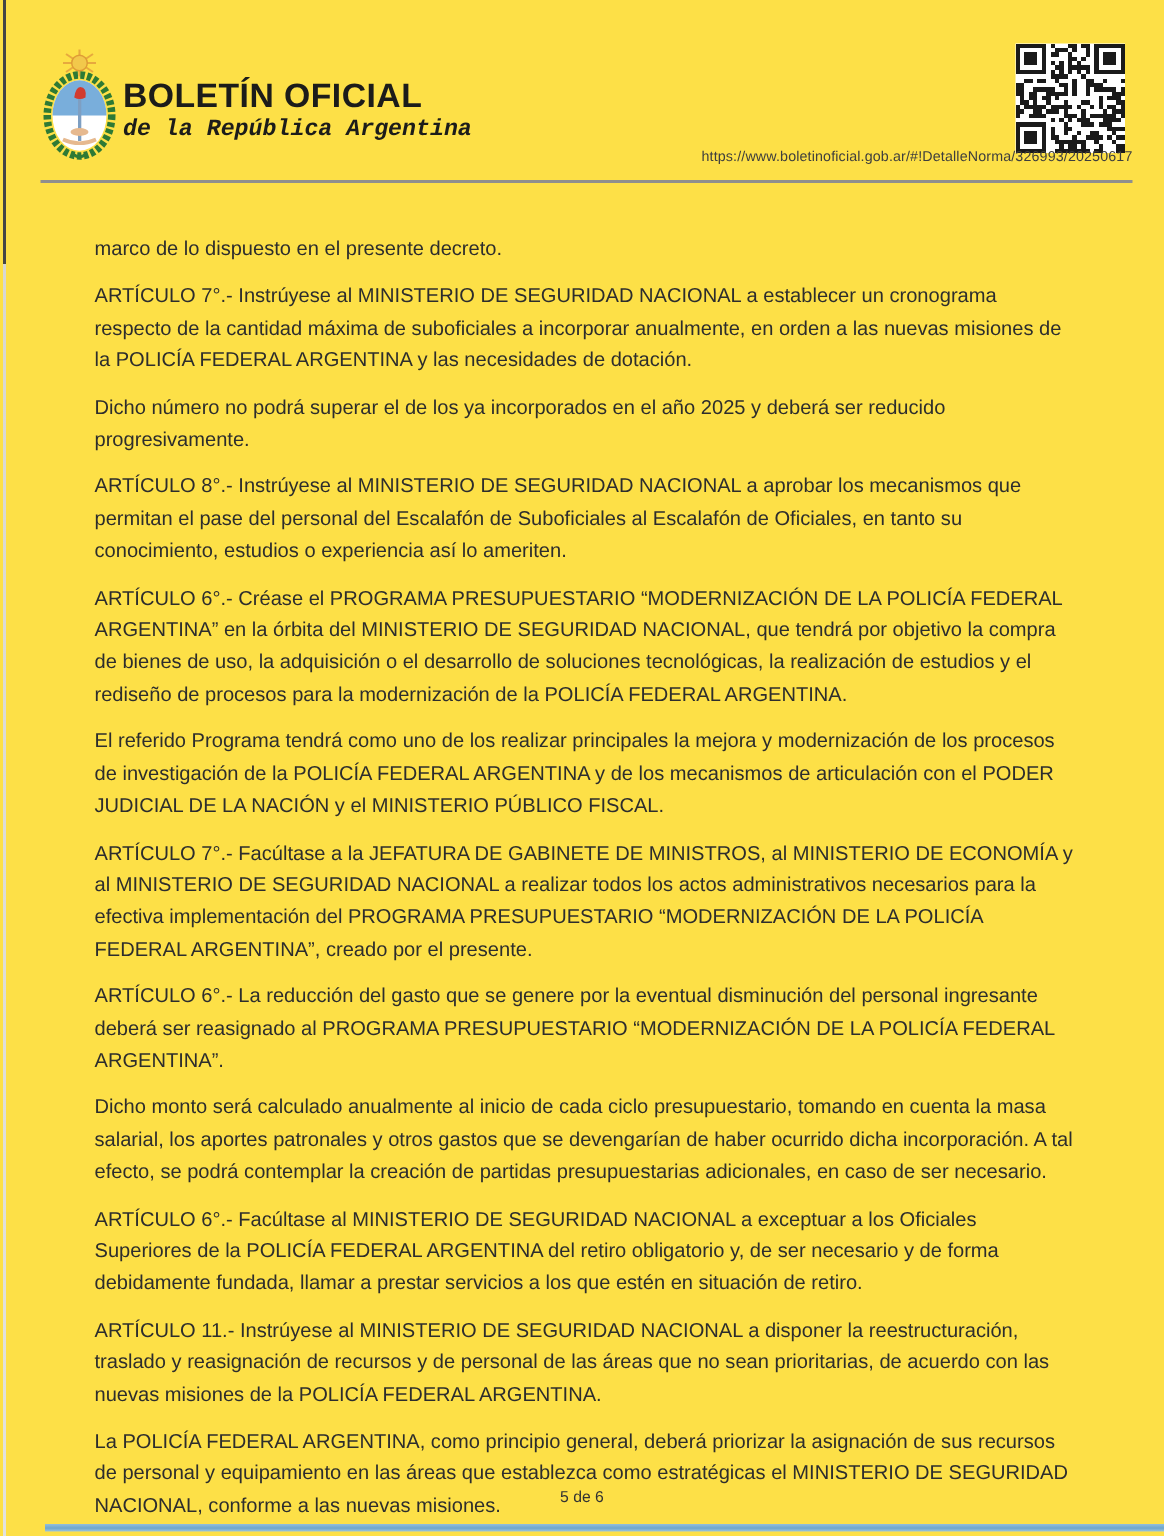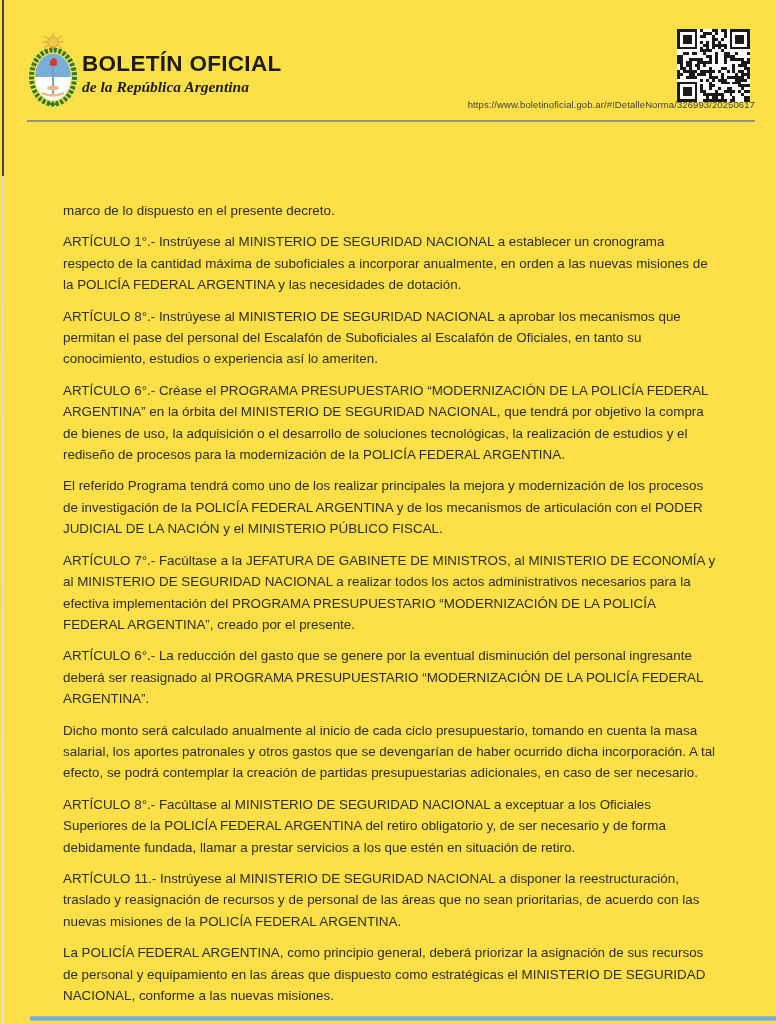--- a/index.html
+++ b/index.html
@@ -20,21 +20,21 @@
   }
   
   .header { position:absolute; top:0; left:0; right:0; height:124px; }
   .logo { position:absolute; left:27px; top:32px; }
   .brand { position:absolute; left:82px; top:52px; line-height:1.1; }
   .brand-title {
     font-size:22.5px; font-weight:bold; letter-spacing:0.3px;
     color:#1c1c1a; white-space:nowrap;
   }
   .brand-subtitle {
-    font-family:Liberation Serif, serif;
+    font-family:Liberation Mono, monospace;
     font-style:italic; font-weight:bold;
     font-size:15.5px; color:#1c1c1a; margin-top:1px; white-space:nowrap;
   }
   .qr {
     position:absolute; top:29px; left:677px; width:73px; height:73px;
     background:#ffffff;
   }
   .qr svg { display:block; }
   .url-line {
     position:absolute; top:99px; right:21px;
@@ -42,21 +42,20 @@
   }
   .divider {
     position:absolute; top:120px; left:27px; width:728px; height:0;
     border-top:2px solid #8f8f8d;
   }
   
   .content {
     position:absolute; top:155px; left:63px; width:656px;
     font-size:13.4px; line-height:21.4px; color:#2d2d2d;
     text-align:left;
-    margin-top:45px;
   }
   .content p { margin:0 0 10px 0; }
   
   .footer {
     position:absolute; top:992px; left:0; width:100%;
     text-align:center; font-size:10.5px; color:#333;
   }
   .bottom-bar {
     position:absolute; left:30px; right:0; bottom:3px; height:5px;
     background:linear-gradient(to bottom, #92bfdc 0%, #6fa6cb 55%, #9cc6de 100%);
@@ -429,28 +428,30 @@
         </svg>
       </div>
 
     <div class="url-line">https://www.boletinoficial.gob.ar/#!DetalleNorma/326993/20250617</div>
 
     <div class="divider"></div>
   </div>
 
   <div class="content">
     <p>marco de lo dispuesto en el presente decreto.</p>
-    <p>ARTÍCULO 1°.- Instrúyese al MINISTERIO DE SEGURIDAD NACIONAL a establecer un cronograma respecto de la cantidad máxima de suboficiales a incorporar anualmente, en orden a las nuevas misiones de la POLICÍA FEDERAL ARGENTINA y las necesidades de dotación.</p>
+    <p>ARTÍCULO 7°.- Instrúyese al MINISTERIO DE SEGURIDAD NACIONAL a establecer un cronograma respecto de la cantidad máxima de suboficiales a incorporar anualmente, en orden a las nuevas misiones de la POLICÍA FEDERAL ARGENTINA y las necesidades de dotación.</p>
+    <p>Dicho número no podrá superar el de los ya incorporados en el año 2025 y deberá ser reducido progresivamente.</p>
     <p>ARTÍCULO 8°.- Instrúyese al MINISTERIO DE SEGURIDAD NACIONAL a aprobar los mecanismos que permitan el pase del personal del Escalafón de Suboficiales al Escalafón de Oficiales, en tanto su conocimiento, estudios o experiencia así lo ameriten.</p>
     <p>ARTÍCULO 6°.- Créase el PROGRAMA PRESUPUESTARIO “MODERNIZACIÓN DE LA POLICÍA FEDERAL ARGENTINA” en la órbita del MINISTERIO DE SEGURIDAD NACIONAL, que tendrá por objetivo la compra de bienes de uso, la adquisición o el desarrollo de soluciones tecnológicas, la realización de estudios y el rediseño de procesos para la modernización de la POLICÍA FEDERAL ARGENTINA.</p>
     <p>El referido Programa tendrá como uno de los realizar principales la mejora y modernización de los procesos de investigación de la POLICÍA FEDERAL ARGENTINA y de los mecanismos de articulación con el PODER JUDICIAL DE LA NACIÓN y el MINISTERIO PÚBLICO FISCAL.</p>
     <p>ARTÍCULO 7°.- Facúltase a la JEFATURA DE GABINETE DE MINISTROS, al MINISTERIO DE ECONOMÍA y al MINISTERIO DE SEGURIDAD NACIONAL a realizar todos los actos administrativos necesarios para la efectiva implementación del PROGRAMA PRESUPUESTARIO “MODERNIZACIÓN DE LA POLICÍA FEDERAL ARGENTINA”, creado por el presente.</p>
     <p>ARTÍCULO 6°.- La reducción del gasto que se genere por la eventual disminución del personal ingresante deberá ser reasignado al PROGRAMA PRESUPUESTARIO “MODERNIZACIÓN DE LA POLICÍA FEDERAL ARGENTINA”.</p>
     <p>Dicho monto será calculado anualmente al inicio de cada ciclo presupuestario, tomando en cuenta la masa salarial, los aportes patronales y otros gastos que se devengarían de haber ocurrido dicha incorporación. A tal efecto, se podrá contemplar la creación de partidas presupuestarias adicionales, en caso de ser necesario.</p>
-    <p>ARTÍCULO 8°.- Facúltase al MINISTERIO DE SEGURIDAD NACIONAL a exceptuar a los Oficiales Superiores de la POLICÍA FEDERAL ARGENTINA del retiro obligatorio y, de ser necesario y de forma debidamente fundada, llamar a prestar servicios a los que estén en situación de retiro.</p>
+    <p>ARTÍCULO 6°.- Facúltase al MINISTERIO DE SEGURIDAD NACIONAL a exceptuar a los Oficiales Superiores de la POLICÍA FEDERAL ARGENTINA del retiro obligatorio y, de ser necesario y de forma debidamente fundada, llamar a prestar servicios a los que estén en situación de retiro.</p>
     <p>ARTÍCULO 11.- Instrúyese al MINISTERIO DE SEGURIDAD NACIONAL a disponer la reestructuración, traslado y reasignación de recursos y de personal de las áreas que no sean prioritarias, de acuerdo con las nuevas misiones de la POLICÍA FEDERAL ARGENTINA.</p>
-    <p>La POLICÍA FEDERAL ARGENTINA, como principio general, deberá priorizar la asignación de sus recursos de personal y equipamiento en las áreas que dispuesto como estratégicas el MINISTERIO DE SEGURIDAD NACIONAL, conforme a las nuevas misiones.</p>
+    <p>La POLICÍA FEDERAL ARGENTINA, como principio general, deberá priorizar la asignación de sus recursos de personal y equipamiento en las áreas que establezca como estratégicas el MINISTERIO DE SEGURIDAD NACIONAL, conforme a las nuevas misiones.</p>
   </div>
 
+  <div class="footer">5 de 6</div>
 
   <div class="bottom-bar"></div>
 
 </div>
 
 </body></html>

